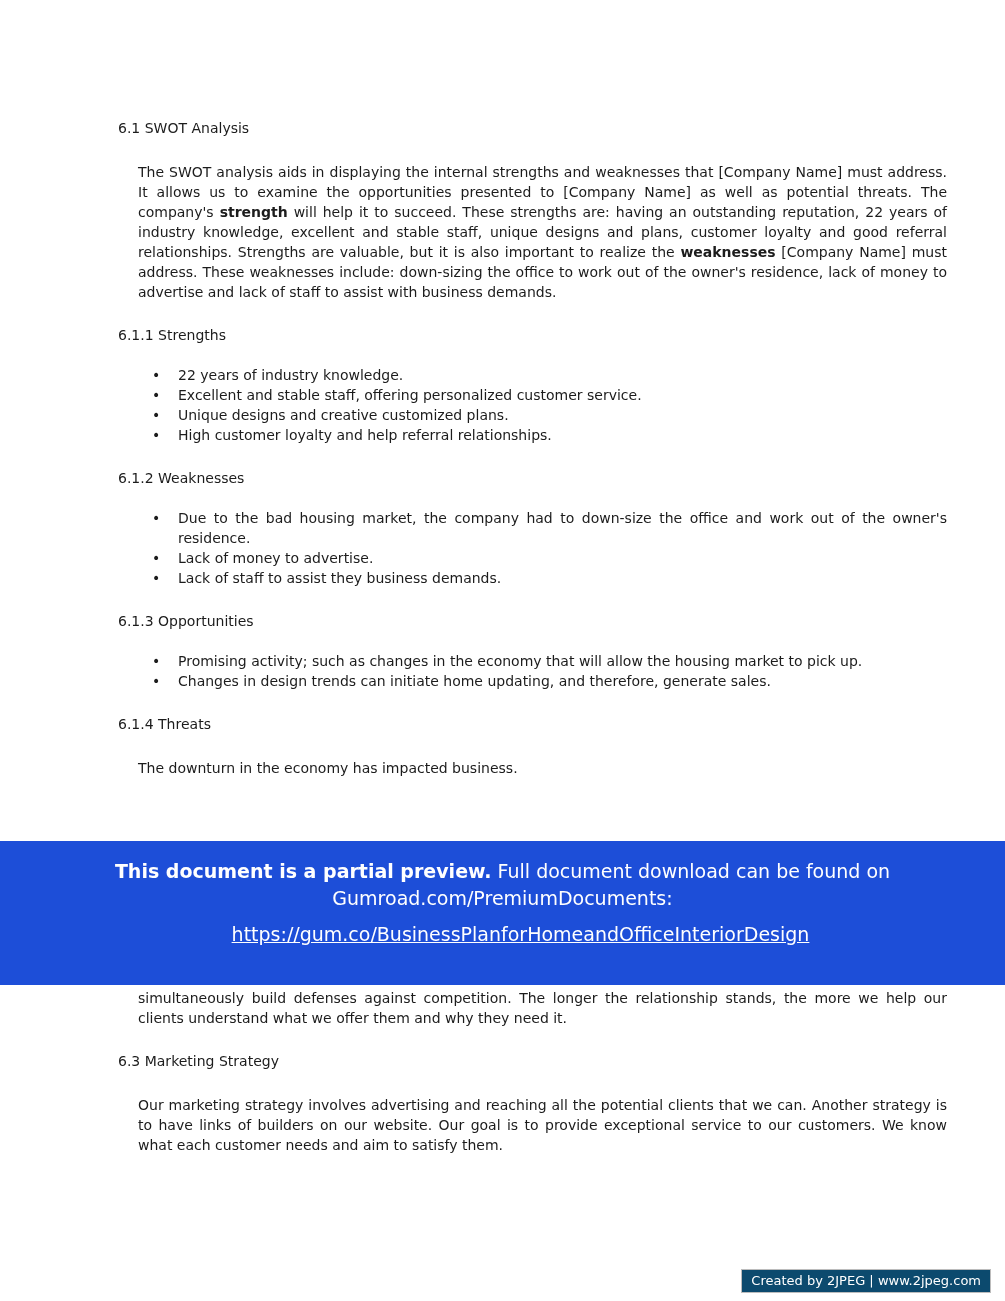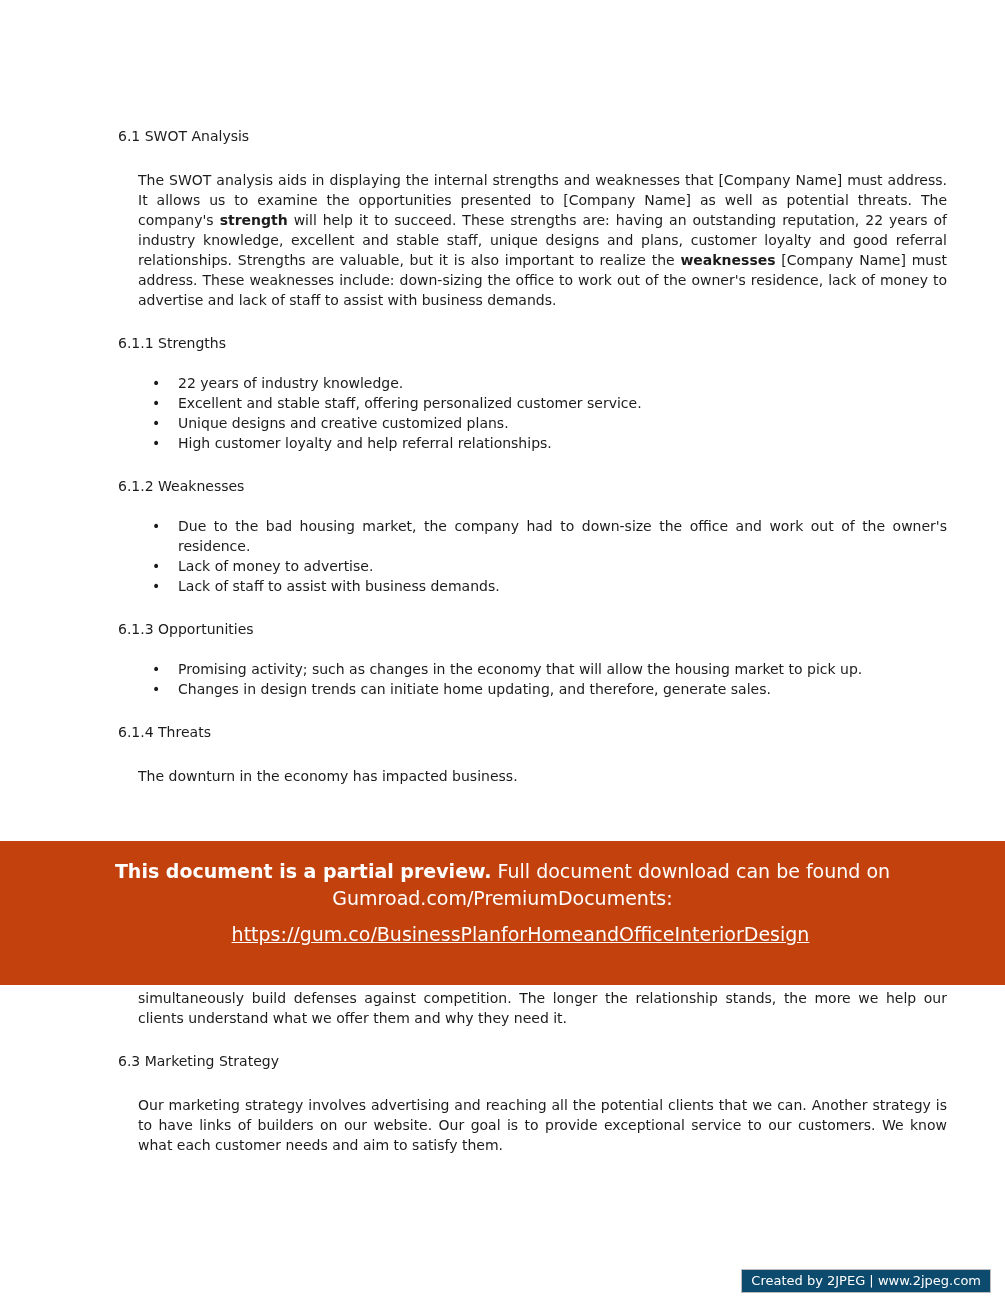--- a/index.html
+++ b/index.html
@@ -12,31 +12,31 @@
   .page { position: relative; width: 1005px; height: 1301px; background: #ffffff; overflow: hidden; }
 
   .doc-top, .doc-bottom {
     position: absolute; left: 118px; width: 829px;
     font-size: 14px; line-height: 20px;
   }
   .doc-top { top: 118px; }
   .doc-bottom { top: 988px; }
 
   .heading { margin: 23px 0 0 0; font-size: 14px; font-weight: 400; }
-  .heading.first { margin-top: 8px; }
+  .heading.first { margin-top: 0; }
   .para { margin: 24px 0 0 20px; text-align: justify; }
 
   ul.bullets { margin: 20px 0 0 30px; padding: 0; list-style: none; }
   ul.bullets li { position: relative; padding-left: 30px; text-align: justify; margin: 0; }
   ul.bullets li::before { content: "\2022"; position: absolute; left: 4px; top: 0; }
 
   .banner {
     position: absolute; top: 841px; left: 0;
     width: 1005px; height: 144px; box-sizing: border-box;
-    background: #c2410c; color: #ffffff;
+    background: #1d4ed8; color: #ffffff;
     padding-top: 17px; text-align: center;
   }
   .banner-text { width: 846px; margin: 0 auto; font-size: 19px; line-height: 27px; }
   .banner-text b { font-weight: 700; }
   .banner-link-row { margin-top: 9px; font-size: 19px; line-height: 26px; padding-left: 36px; }
   .banner a { color: #ffffff; text-decoration: underline; cursor: pointer; }
 
   .watermark {
     position: absolute; right: 14px; bottom: 8px;
     background: #0c4a6e; border: 1px solid #bcbcbc;
@@ -60,21 +60,21 @@
       <li>22 years of industry knowledge.</li>
       <li>Excellent and stable staff, offering personalized customer service.</li>
       <li>Unique designs and creative customized plans.</li>
       <li>High customer loyalty and help referral relationships.</li>
     </ul>
 
     <p class="heading">6.1.2 Weaknesses</p>
     <ul class="bullets">
       <li>Due to the bad housing market, the company had to down-size the office and work out of the owner's residence.</li>
       <li>Lack of money to advertise.</li>
-      <li>Lack of staff to assist with business demands.</li>
+      <li>Lack of staff to assist they business demands.</li>
     </ul>
 
     <p class="heading">6.1.3 Opportunities</p>
     <ul class="bullets">
       <li>Promising activity; such as changes in the economy that will allow the housing market to pick up.</li>
       <li>Changes in design trends can initiate home updating, and therefore, generate sales.</li>
     </ul>
 
     <p class="heading">6.1.4 Threats</p>
     <p class="para">The downturn in the economy has impacted business.</p>

